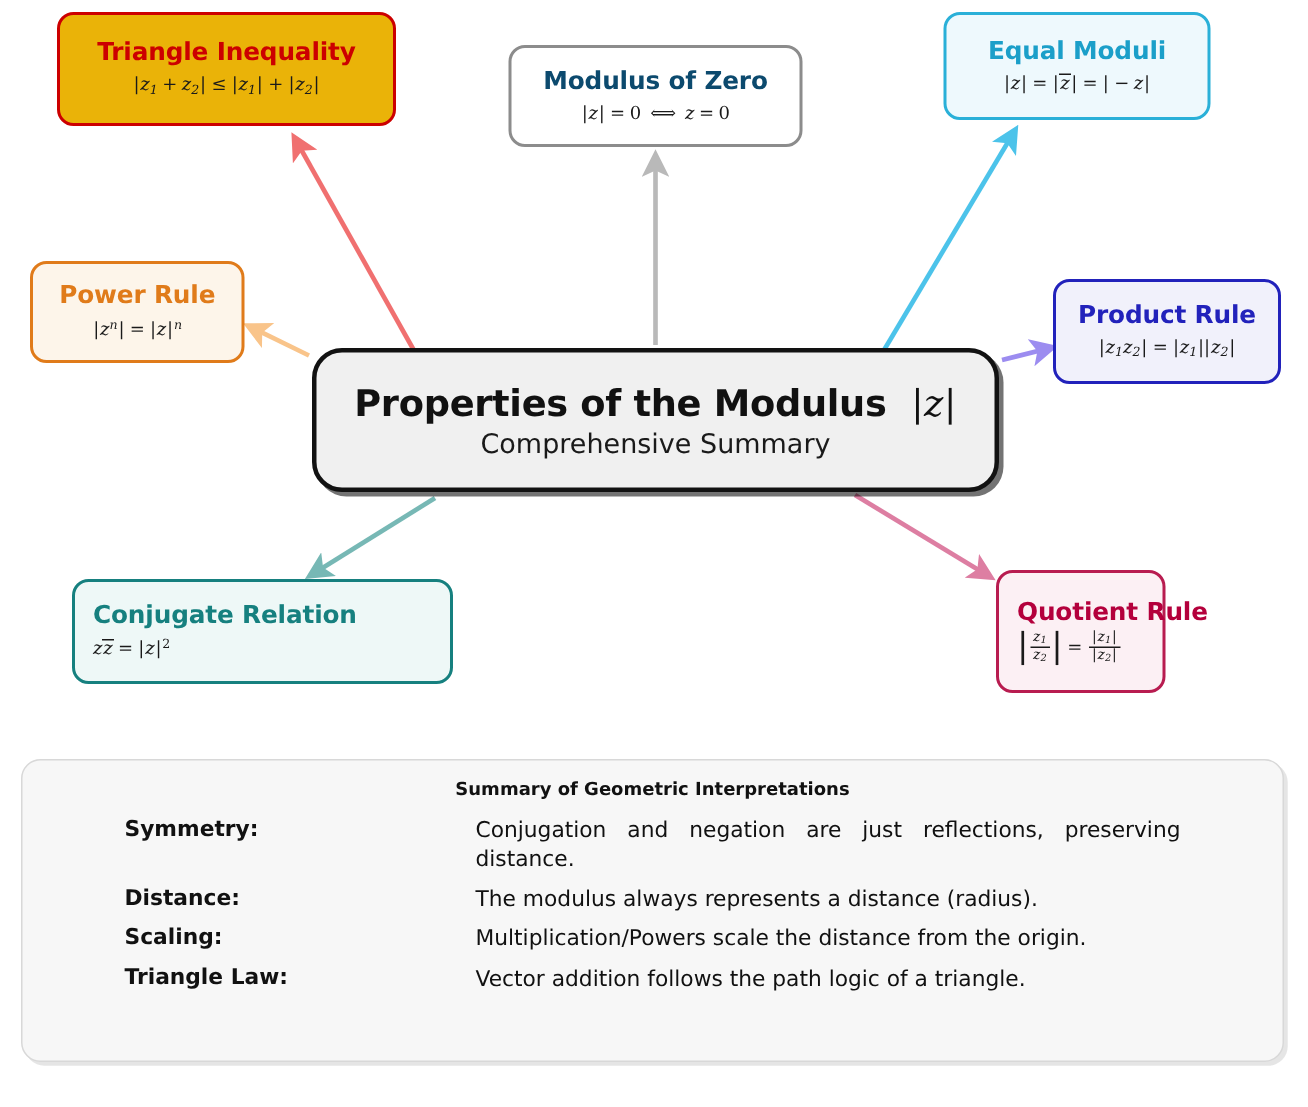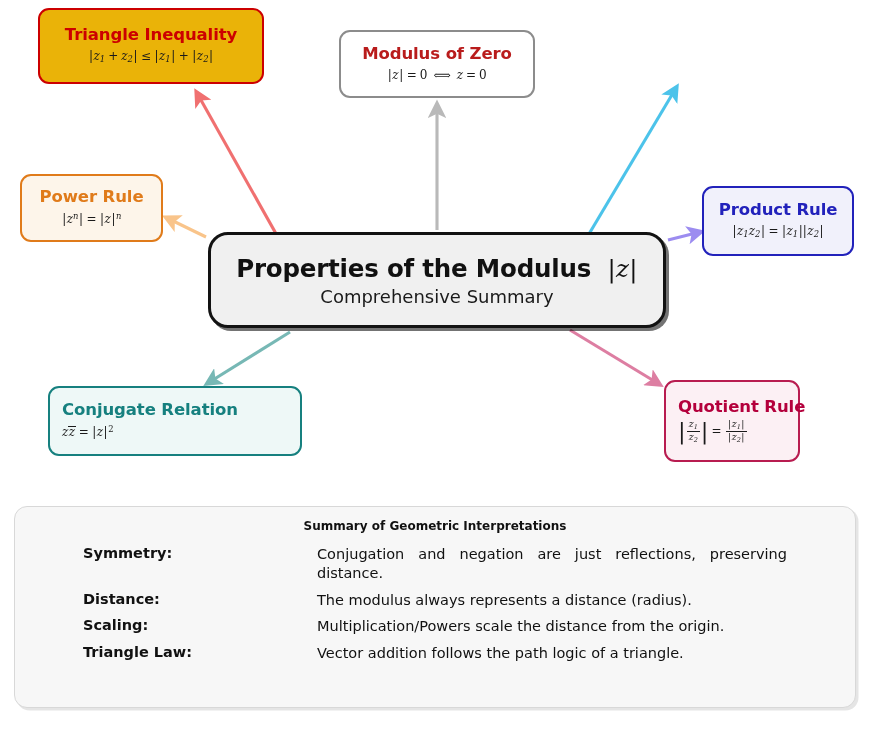--- a/index.html
+++ b/index.html
@@ -194,26 +194,32 @@
   </svg>
 
   <div class="node center-align" style="left:38px; top:8px; width:226px; height:76px; border-color:#cc0000; background:#eab308;">
     <div class="title" style="color:#cc0000;">Triangle Inequality</div>
     <div class="formula">
       <span class="vb">|</span><span class="mi">z</span><span class="sub">1</span><span class="op">+</span><span class="mi">z</span><span class="sub">2</span><span class="vb">|</span><span class="op">≤</span><span class="vb">|</span><span class="mi">z</span><span class="sub">1</span><span class="vb">|</span><span class="op">+</span><span class="vb">|</span><span class="mi">z</span><span class="sub">2</span><span class="vb">|</span>
     </div>
   </div>
 
   <div class="node center-align" style="left:339px; top:30px; width:196px; height:68px; border-color:#8c8c8c; background:#ffffff;">
-    <div class="title" style="color:#b91c1c;">Modulus of Zero</div>
+    <div class="title" style="color:#0c4a6e;">Modulus of Zero</div>
     <div class="formula">
       <span class="vb">|</span><span class="mi">z</span><span class="vb">|</span><span class="op">=</span><span class="mn">0</span><span class="op" style="padding:0 6px;">⟺</span><span class="mi">z</span><span class="op">=</span><span class="mn">0</span>
     </div>
   </div>
 
+  <div class="node center-align" style="left:629px; top:8px; width:178px; height:72px; border-color:#2ab0d8; background:#eef9fd;">
+    <div class="title" style="color:#1b9fc9;">Equal Moduli</div>
+    <div class="formula">
+      <span class="vb">|</span><span class="mi">z</span><span class="vb">|</span><span class="op">=</span><span class="vb">|</span><span class="bar mi">z</span><span class="vb">|</span><span class="op">=</span><span class="vb">|</span><span class="op">−</span><span class="mi">z</span><span class="vb">|</span>
+    </div>
+  </div>
 
   <div class="node center-align" style="left:20px; top:174px; width:143px; height:68px; border-color:#e07b1a; background:#fdf5ea;">
     <div class="title" style="color:#e07b1a;">Power Rule</div>
     <div class="formula">
       <span class="vb">|</span><span class="mi">z</span><span class="sup">n</span><span class="vb">|</span><span class="op">=</span><span class="vb">|</span><span class="mi">z</span><span class="vb">|</span><span class="sup">n</span>
     </div>
   </div>
 
   <div class="node center-align" style="left:702px; top:186px; width:152px; height:70px; border-color:#2222bb; background:#f1f1fb;">
     <div class="title" style="color:#2222bb;">Product Rule</div>
@@ -222,21 +228,21 @@
     </div>
   </div>
 
   <div class="node left-align" style="left:48px; top:386px; width:254px; height:70px; border-color:#16807f; background:#eef8f7;">
     <div class="title" style="color:#16807f;">Conjugate Relation</div>
     <div class="formula">
       <span class="mi">z</span><span class="bar mi">z</span><span class="op">=</span><span class="vb">|</span><span class="mi">z</span><span class="vb">|</span><span class="supn">2</span>
     </div>
   </div>
 
-  <div class="node left-align" style="left:664px; top:380px; width:136px; height:82px; border-color:#b81c50; background:#fcf0f4;">
+  <div class="node left-align" style="left:664px; top:380px; width:113px; height:82px; border-color:#b81c50; background:#fcf0f4;">
     <div class="title" style="color:#b4003c;">Quotient Rule</div>
     <div class="formula" style="margin-top:2px;">
       <span class="bigbar">|</span><span class="frac">
           <span class="num"><span class="mi">z</span><span class="sub">1</span></span>
           <span class="den"><span class="mi">z</span><span class="sub">2</span></span>
         </span><span class="bigbar">|</span><span class="op">=</span><span class="frac">
           <span class="num"><span class="vb">|</span><span class="mi">z</span><span class="sub">1</span><span class="vb">|</span></span>
           <span class="den"><span class="vb">|</span><span class="mi">z</span><span class="sub">2</span><span class="vb">|</span></span>
         </span>
     </div>

